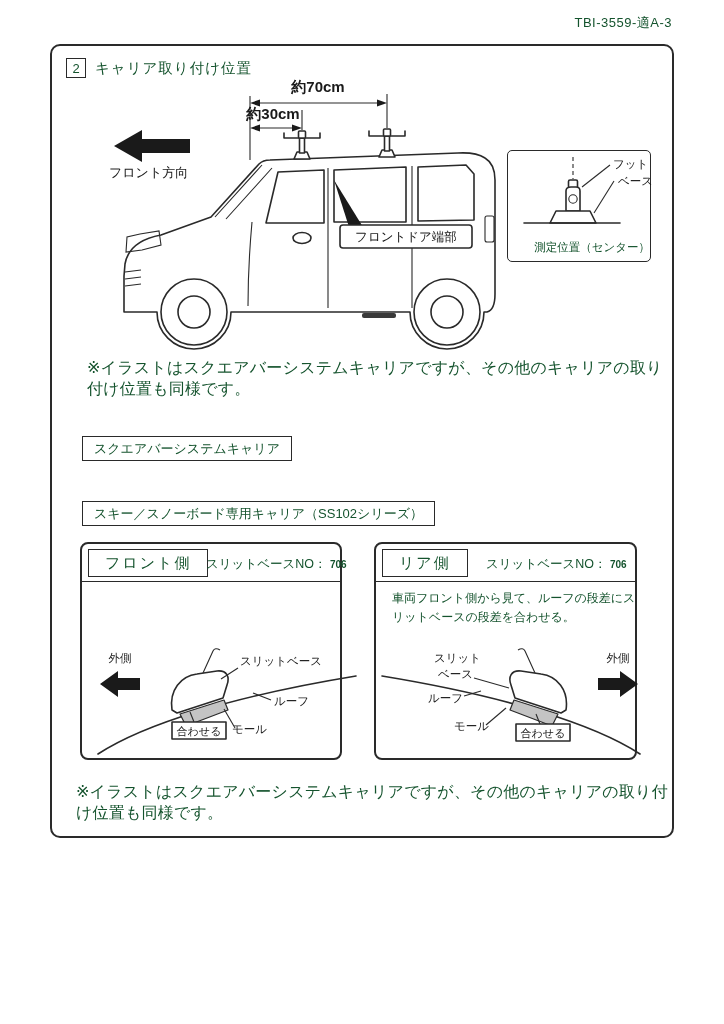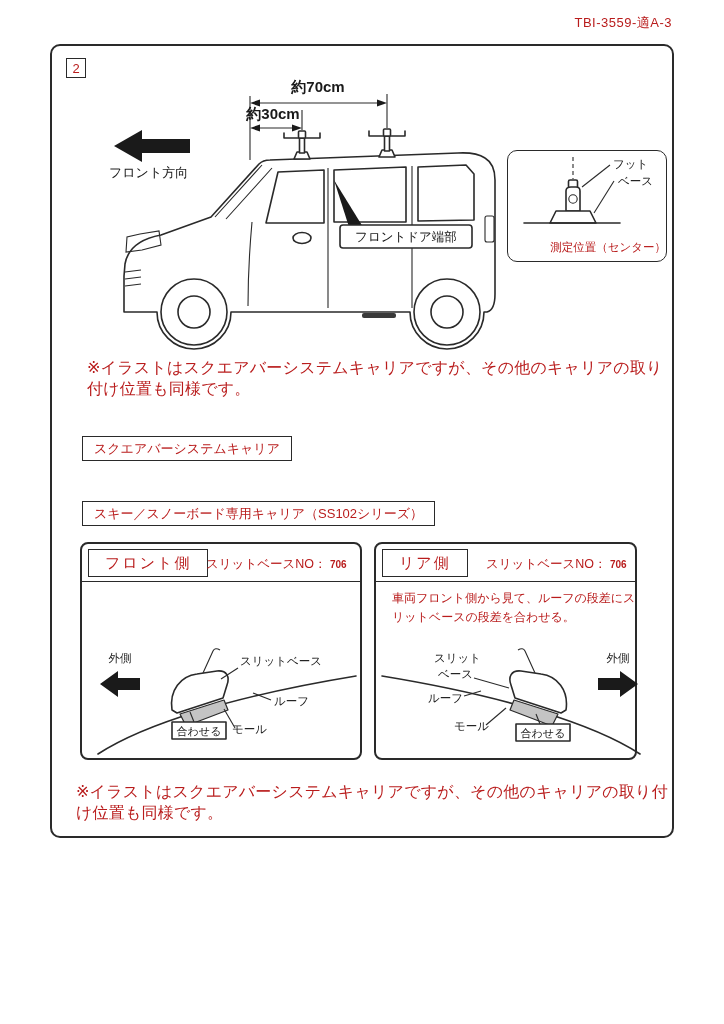--- a/index.html
+++ b/index.html
@@ -1,37 +1,37 @@
 <!DOCTYPE html>
 <html><head>
 <meta charset="utf-8">
 <style>
   *{margin:0;padding:0;box-sizing:border-box}
   html,body{background:#eee}
   .page{position:relative;width:724px;height:1024px;margin:0 auto;background:#fff;
-        font-family:"Liberation Sans","DejaVu Sans",sans-serif;color:#b91c1c;overflow:hidden}
+        font-family:"Liberation Sans","DejaVu Sans",sans-serif;color:#14532d;overflow:hidden}
   .doc-ref{position:absolute;top:14px;right:52px;font-size:13px;letter-spacing:.5px}
   .frame{position:absolute;left:50px;top:44px;width:624px;height:794px;
          border:2px solid #2a2a2a;border-radius:10px}
   .sec-head{position:absolute;left:14px;top:12px;display:flex;align-items:center;gap:9px}
   .sec-num{display:inline-flex;align-items:center;justify-content:center;width:20px;height:20px;
            border:1.5px solid #2a2a2a;font-size:13px}
   .sec-title{font-size:14.5px;letter-spacing:1px}
   .car-fig{position:absolute;left:10px;top:30px;width:450px;height:280px}
-  .inset{position:absolute;left:455px;top:104px;width:160px;height:112px;
-         border:1.5px solid #2a2a2a;border-radius:10px;background:#fff}
+  .inset{position:absolute;left:455px;top:104px;width:144px;height:112px;
+         border:1.5px solid #2a2a2a;border-radius:5px;background:#fff}
   .inset svg{position:absolute;left:0;top:0}
   .inset-caption{position:absolute;left:0;right:0;bottom:6px;text-align:right;font-size:11.5px}
   .note{position:absolute;font-size:16px;letter-spacing:.2px}
   .note-top{left:35px;top:312px}
   .note-bottom{left:24px;top:736px}
   .ctype{position:absolute;left:30px;height:25px;border:1.5px solid #2a2a2a;background:#fff;
          display:inline-flex;align-items:center;padding:0 11px;font-size:13px;white-space:nowrap}
   .ctype1{top:390px}.ctype2{top:423px}.ctype3{top:455px}
-  .panel{position:absolute;top:496px;width:282px;height:218px;border:2px solid #2a2a2a;
+  .panel{position:absolute;top:496px;width:262px;height:218px;border:2px solid #2a2a2a;
          border-radius:8px;background:#fff}
   .panel-front{left:28px}
   .panel-rear{left:322px;width:263px}
   .panel-head{position:absolute;left:0;top:0;right:0;height:38px;border-bottom:1.5px solid #2a2a2a}
   .panel-title{position:absolute;left:6px;top:5px;height:28px;display:inline-flex;align-items:center;
                padding:0 16px;border:1.5px solid #2a2a2a;font-size:15px;letter-spacing:2px}
   .panel-no{position:absolute;top:12px;font-size:12.5px;white-space:nowrap}
   .panel-front .panel-no{left:124px}
   .panel-rear .panel-no{left:110px}
   .panel-no b{font-size:10px}
@@ -51,20 +51,21 @@
 <body>
 
 <div class="page">
 
   <div class="doc-ref">TBI-3559-適A-3</div>
 
   <div class="frame">
 
     <div class="sec-head">
       <span class="sec-num">2</span>
+      <span class="sec-title">キャリア取り付け位置</span>
     </div>
 
     <svg class="car-fig" viewBox="0 0 450 280">
 
       <path class="ln" d="M 62 236 L 95 236 A 37 37 0 0 0 169 236 L 348 236 A 37 37 0 0 0 422 236 L 425 236
            Q 433 234 433 218 L 433 104 Q 433 88 423 82 Q 414 76 396 77 L 208 84 Q 201 84 197 88
            L 149 141 L 99 159 Q 67 165 63 188 L 62 200 Z"></path>
       <circle class="ln" cx="132" cy="236" r="33"></circle>
       <circle class="ln" cx="132" cy="236" r="16"></circle>
       <circle class="ln" cx="385" cy="236" r="33"></circle>

